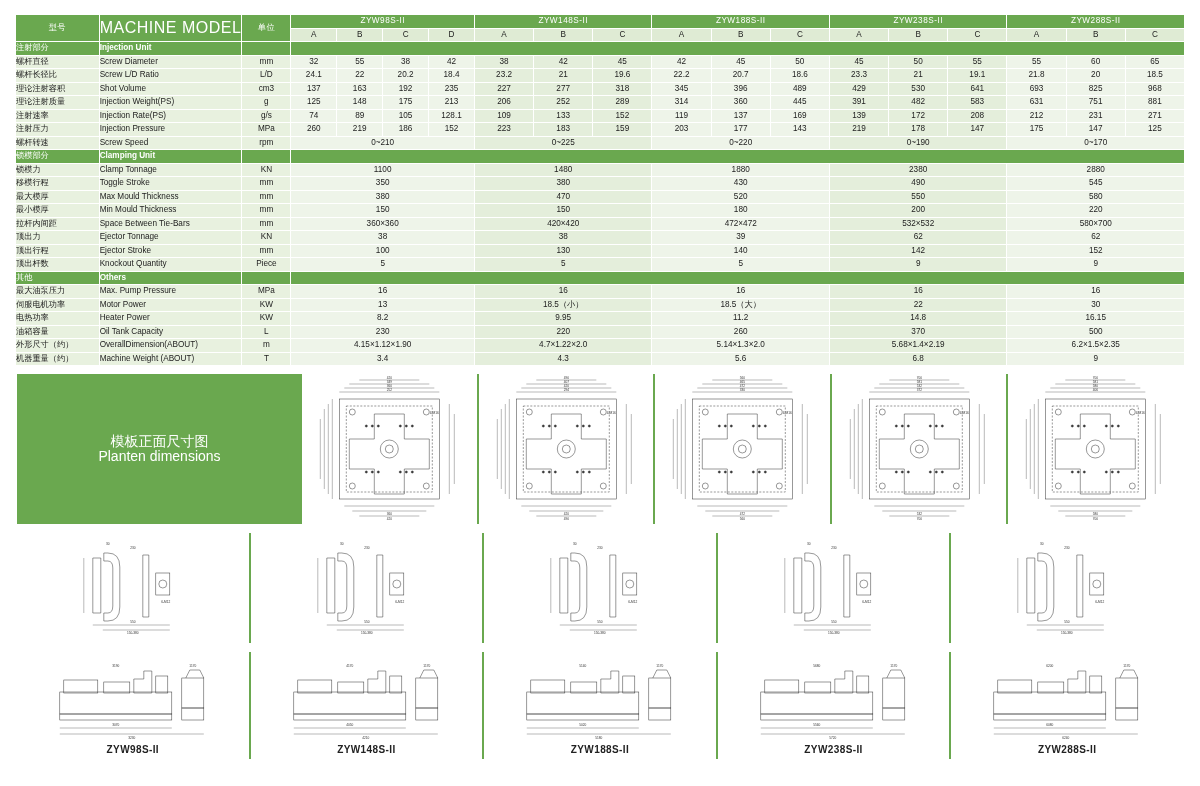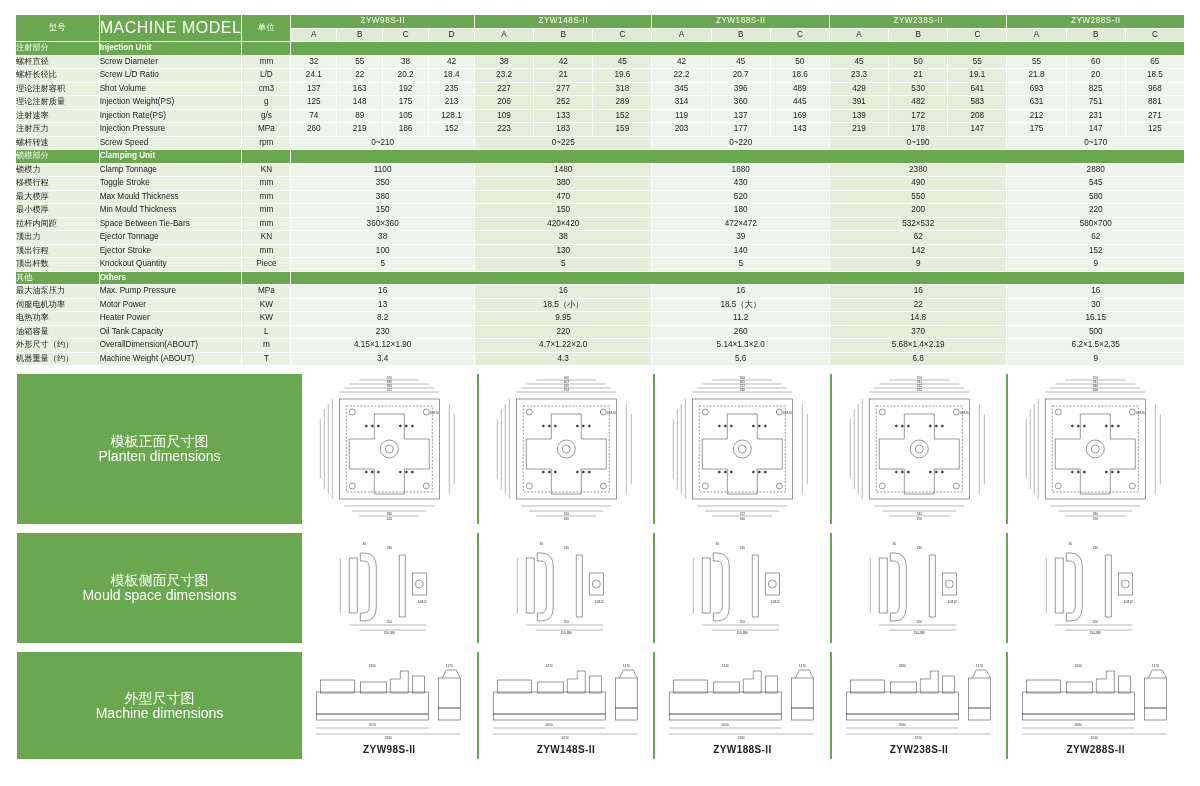--- a/index.html
+++ b/index.html
@@ -656,24 +656,20 @@
                   <text x="85" y="141">580</text>
         <text x="130" y="40">4-M16</text>
       </g>
     </g>
             </svg>
           </div>
         </div>
     </div>
 
     <div class="dgrow">
-      <div class="dglabel">
-        <div><span>模板侧面尺寸图</span><br>
-        <span>Mould  space  dimensions</span></div>
-      </div>
       <div class="dgcells" id="mould-cells">
           <div class="dgcell">
             <svg class="tech mould" viewBox="0 0 170 110" preserveAspectRatio="xMidYMid meet">
     <g stroke="#333" fill="none" stroke-width="0.5">
       <path d="M45 25 h8 v55 h-8 z"></path>
       <path d="M60 20 q12 0 12 14 v40 q0 14 -12 14 h-4 v-8 h4 q5 0 5 -7 v-38 q0 -7 -5 -7 h-4 v-8 z"></path>
       <path d="M95 22 h6 v62 h-6 z"></path>
       <rect x="108" y="40" width="14" height="22"></rect>
       <circle cx="115" cy="51" r="4"></circle>
       <line x1="45" y1="92" x2="122" y2="92" stroke-width="0.35"></line>
@@ -770,24 +766,20 @@
                   <text x="85" y="101">150-380</text>
         <text x="118" y="70">6-M12</text>
       </g>
     </g>
             </svg>
           </div>
         </div>
     </div>
 
     <div class="dgrow">
-      <div class="dglabel">
-        <div><span>外型尺寸图</span><br>
-        <span>Machine  dimensions</span></div>
-      </div>
       <div class="dgcells" id="machine-cells">
           <div class="dgcell">
             <svg class="tech machine" viewBox="0 0 170 90" preserveAspectRatio="xMidYMid meet">
     <g stroke="#333" fill="none" stroke-width="0.5">
       <rect x="12" y="40" width="112" height="22"></rect>
       <rect x="16" y="28" width="34" height="13"></rect>
       <rect x="56" y="30" width="26" height="11"></rect>
       <path d="M86 41 v-14 h10 v-8 h8 v22 z"></path>
       <rect x="108" y="24" width="12" height="17"></rect>
       <rect x="12" y="62" width="112" height="6"></rect>

